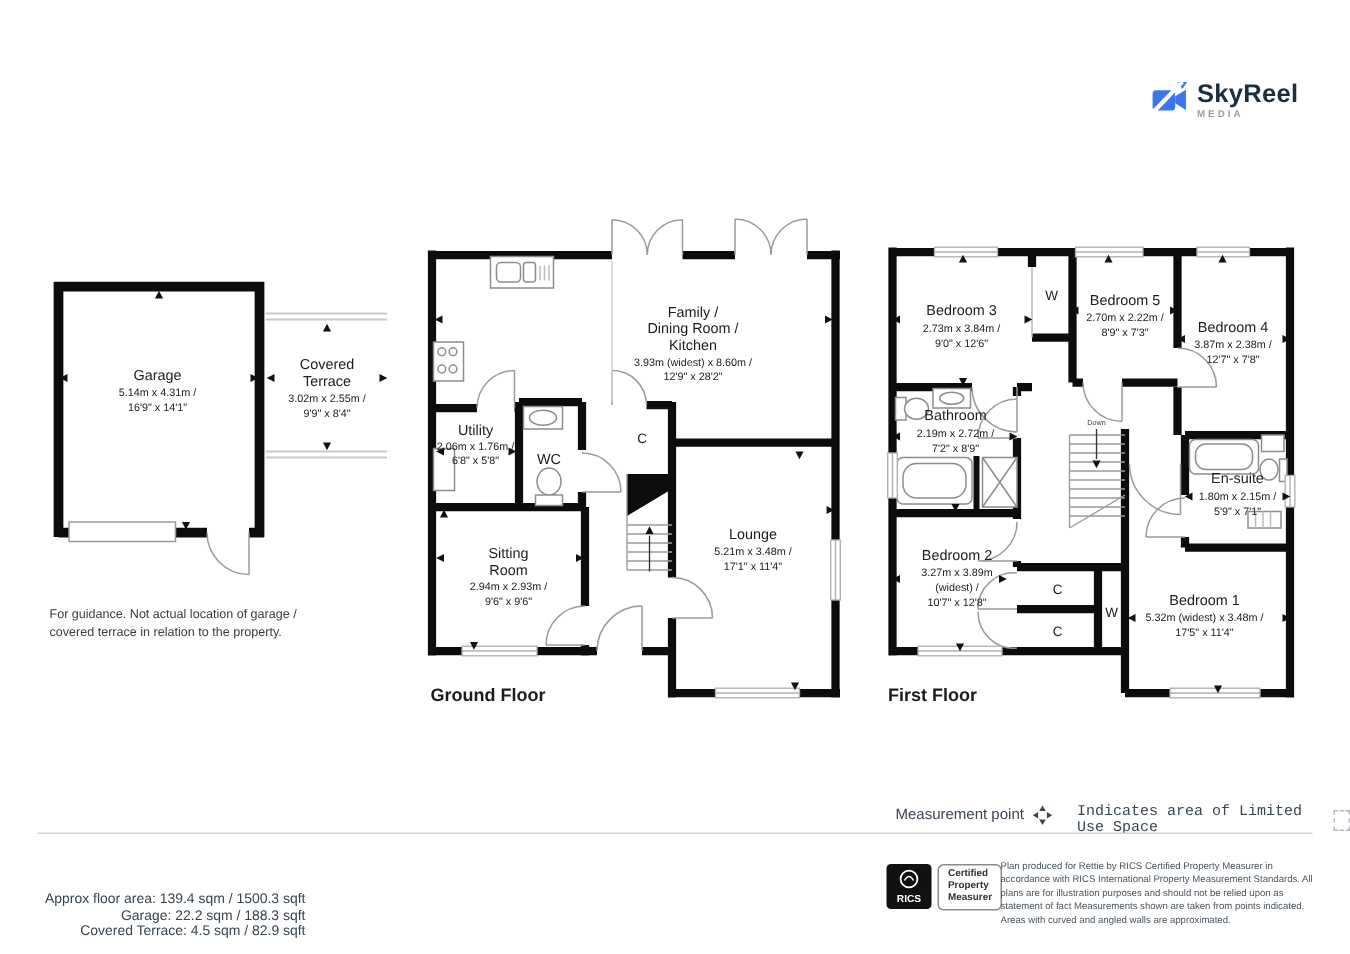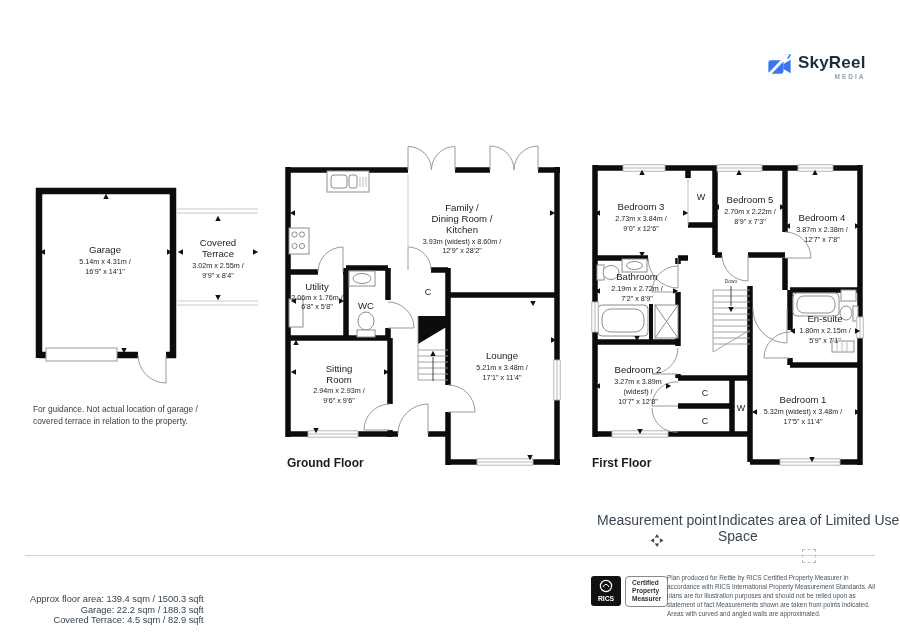--- a/index.html
+++ b/index.html
@@ -1,39 +1,39 @@
 <!DOCTYPE html>
 <html><head>
 <meta charset="utf-8">
 <style>
   html,body{margin:0;padding:0;background:#fff;}
   .page{position:relative;width:900px;height:636px;background:#fff;overflow:hidden;
         font-family:"Liberation Sans",sans-serif;color:#1c1c1c;}
   .abs{position:absolute;}
   
   .logo{left:766px;top:53px;display:flex;align-items:flex-start;gap:5px;}
-  .logo-txt{display:flex;flex-direction:column;align-items:flex-end;}
+  .logo-txt{display:flex;flex-direction:column;align-items:flex-start;}
   .logo-name{font-size:17px;font-weight:bold;color:#1d2d3e;letter-spacing:.2px;line-height:19px;}
   .logo-sub{font-size:6.5px;color:#98a1ab;letter-spacing:2px;font-weight:bold;margin-top:1px;}
   
   svg.plan{left:0;top:0;}
   .rn{font-size:9.6px;fill:#1c1c1c;}
   .rd{font-size:7.2px;fill:#222;}
   .sm{font-size:9px;fill:#1c1c1c;}
   .fl{font-size:12px;font-weight:bold;fill:#1c1c1c;}
   .dn{font-size:4.8px;fill:#333;}
   text{font-family:"Liberation Sans",sans-serif;}
   
   .guidance{left:33px;top:375px;font-size:8.4px;color:#3c3c3c;line-height:1.45;margin-top:28px;}
   
   .address{left:30px;top:530px;font-size:11px;font-weight:bold;color:#33404e;}
   .rule{left:25px;top:555px;width:850px;border-top:1px solid #cdd2d6;height:0;}
-  .legend{top:512px;display:flex;align-items:center;gap:5px;font-size:14px;color:#3a4654;flex-direction:column;}
+  .legend{top:536px;display:flex;align-items:center;gap:5px;font-size:10px;color:#3a4654;}
   .lg-measure{left:597px;}
-  .lg-limited{left:718px;}
+  .lg-limited{left:718px;font-family:Liberation Mono, monospace;}
   .dashbox{width:12px;height:12px;border:1px dashed #b5b9bd;background:#fff;}
   .stats{left:30px;top:594px;font-size:9.3px;color:#37434f;line-height:10.5px;text-align:right;}
   .stats .total{font-size:11.5px;font-weight:bold;margin-top:13px;color:#2e3b47;}
   .rics{left:591px;top:576px;display:flex;align-items:center;gap:4px;}
   .rics-box{width:30px;height:30px;background:#111;border-radius:3px;display:flex;align-items:center;justify-content:center;}
   .cert-box{border:1px solid #8a8a8a;border-radius:4px;padding:2px 6px;font-size:6.6px;font-weight:bold;color:#333;line-height:1.25;}
   .disclaimer{left:667px;top:574px;width:211px;font-size:6.4px;color:#49545e;line-height:1.4;text-align:left;}
 </style>
 </head>
 <body>

